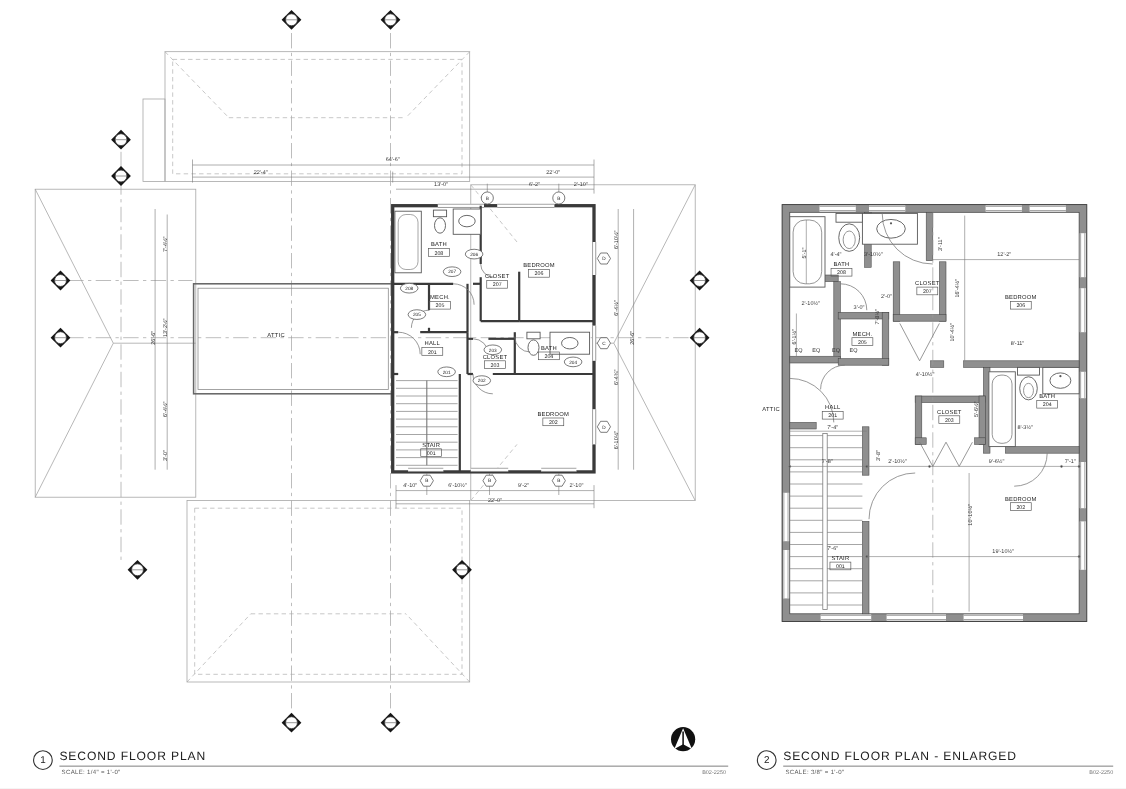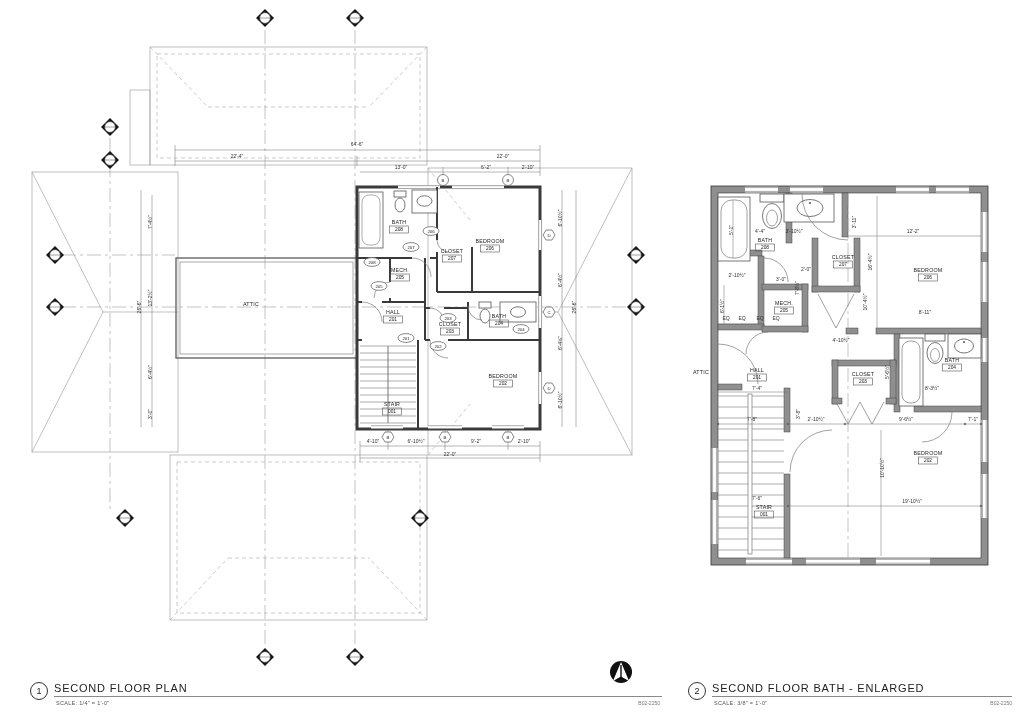--- a/index.html
+++ b/index.html
@@ -586,19 +586,19 @@
 <div class="tblock" style="left:30px;top:680px;width:634px;">
   <span class="tb-circle">1</span>
   <span class="tb-title">SECOND FLOOR PLAN</span>
   <span class="tb-line" style="width:608px;"></span>
   <span class="tb-scale">SCALE:  1/4" = 1'-0"</span>
   <span class="tb-code" style="right:4px;">B02-2250</span>
 </div>
 
 <div class="tblock" style="left:688px;top:680px;width:326px;">
   <span class="tb-circle">2</span>
-  <span class="tb-title">SECOND FLOOR BATH - ENLARGED</span>
+  <span class="tb-title">SECOND FLOOR PLAN - ENLARGED</span>
   <span class="tb-line" style="width:300px;"></span>
   <span class="tb-scale">SCALE:  3/8" = 1'-0"</span>
   <span class="tb-code" style="right:2px;">B02-2250</span>
 </div>
 
 </div>
 
 </body></html>

